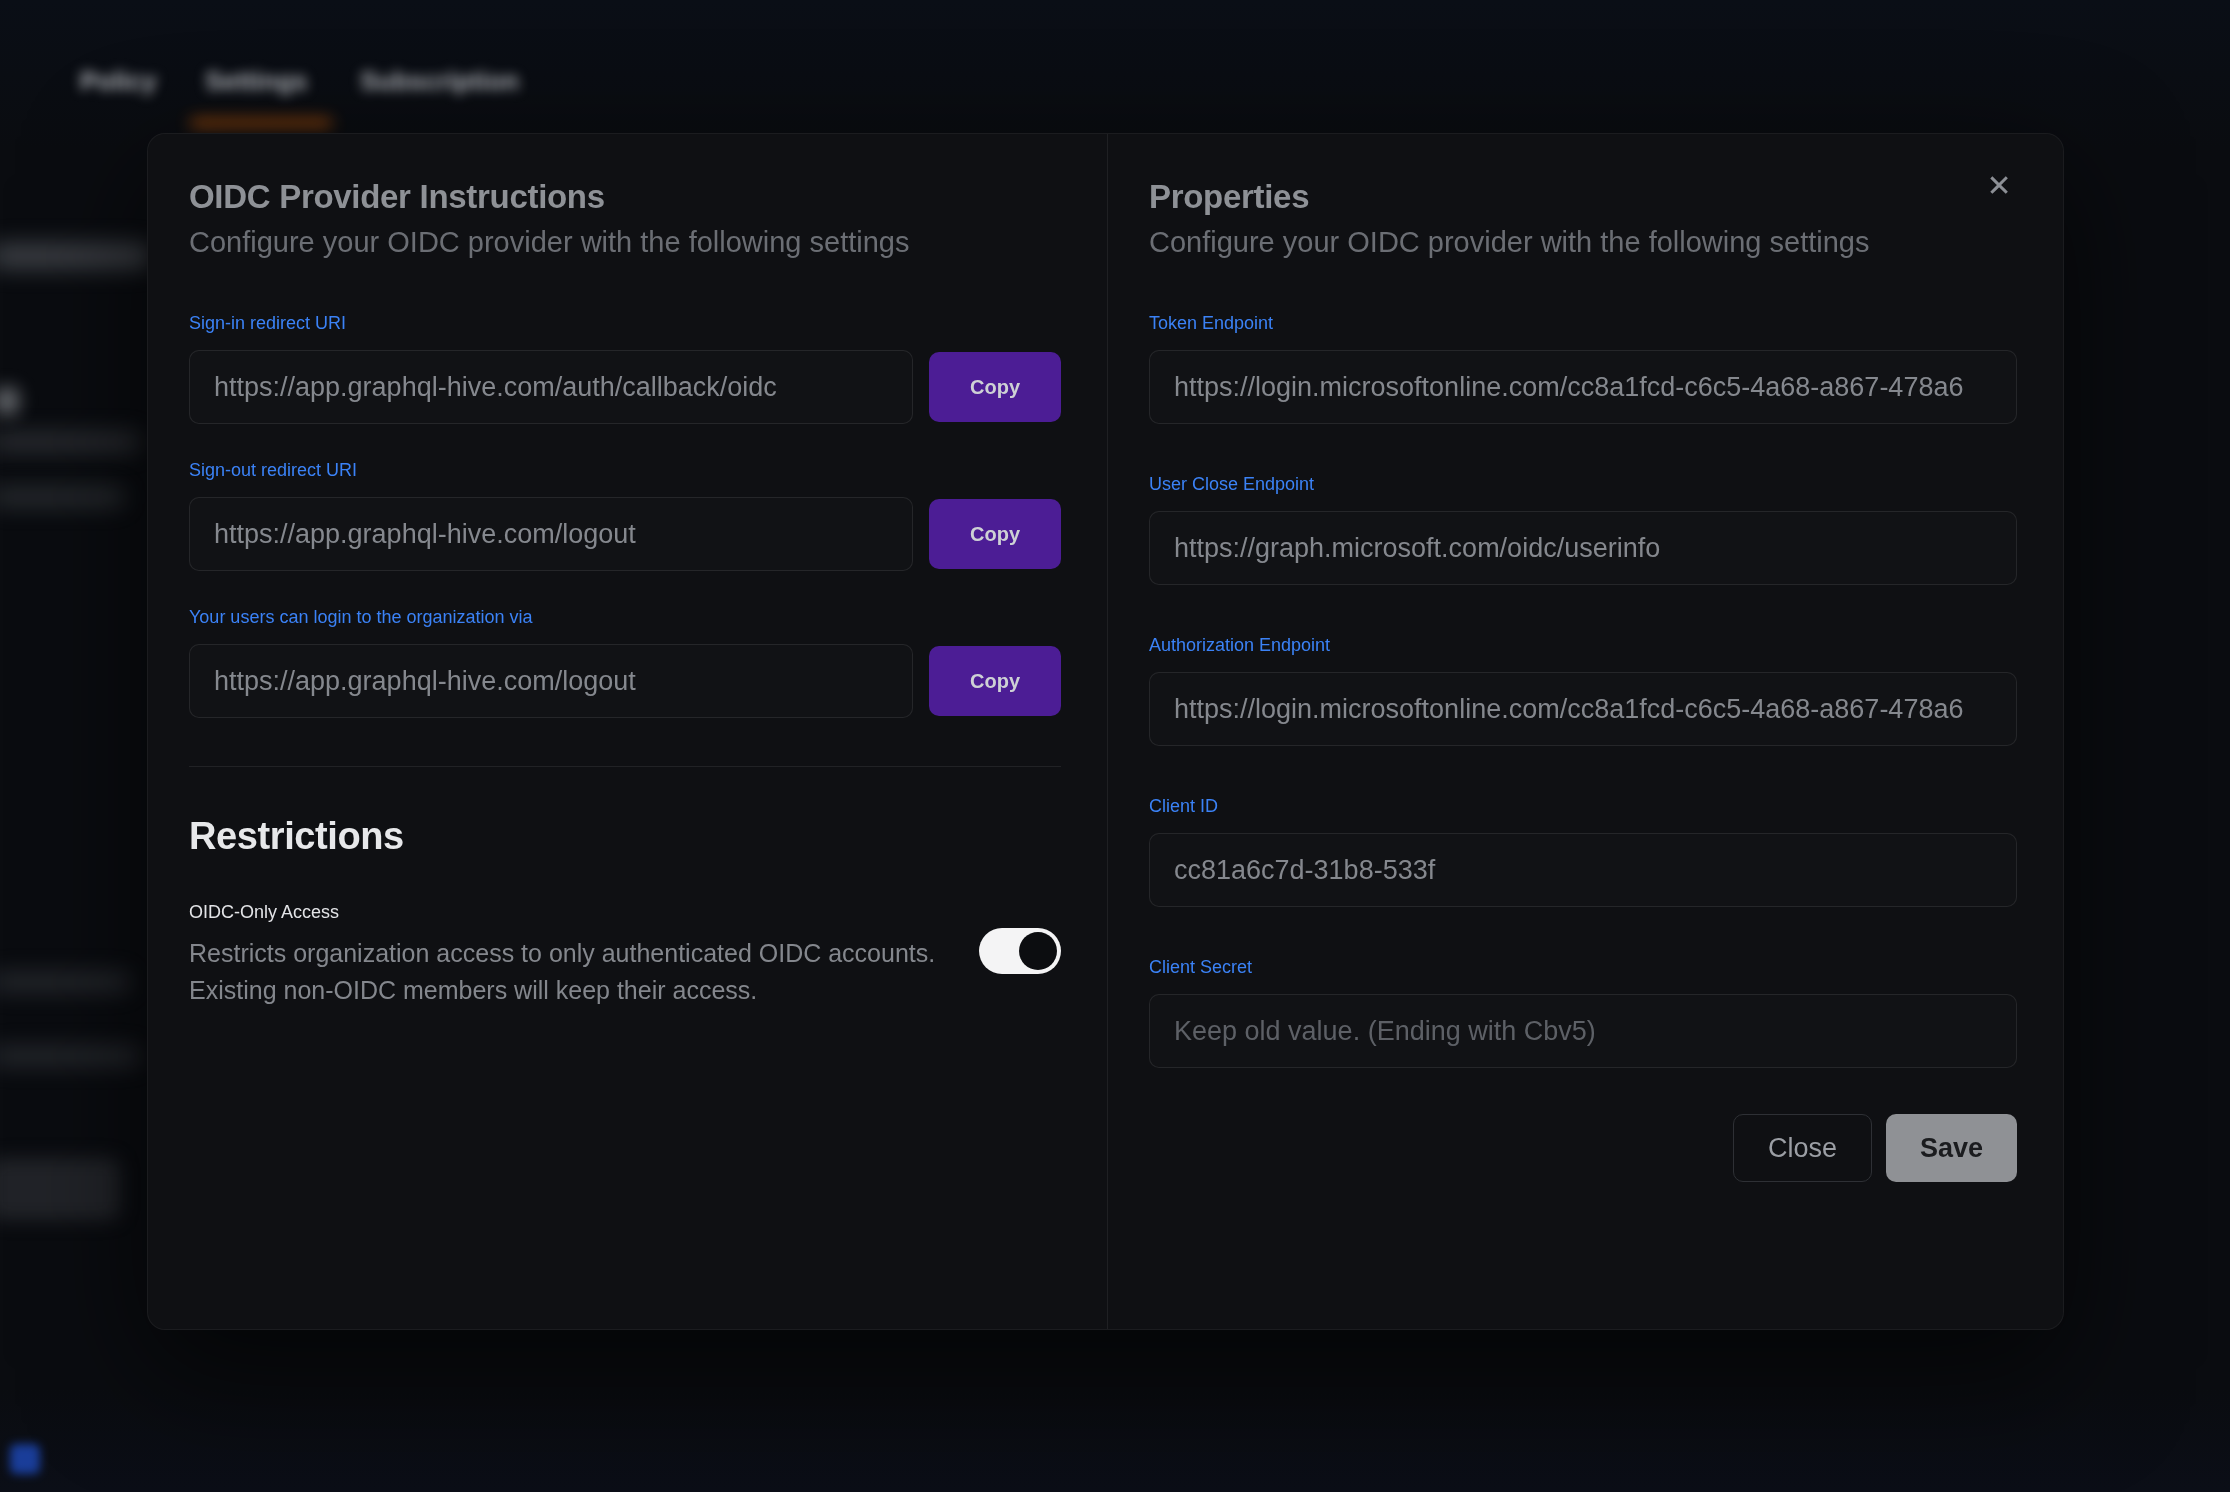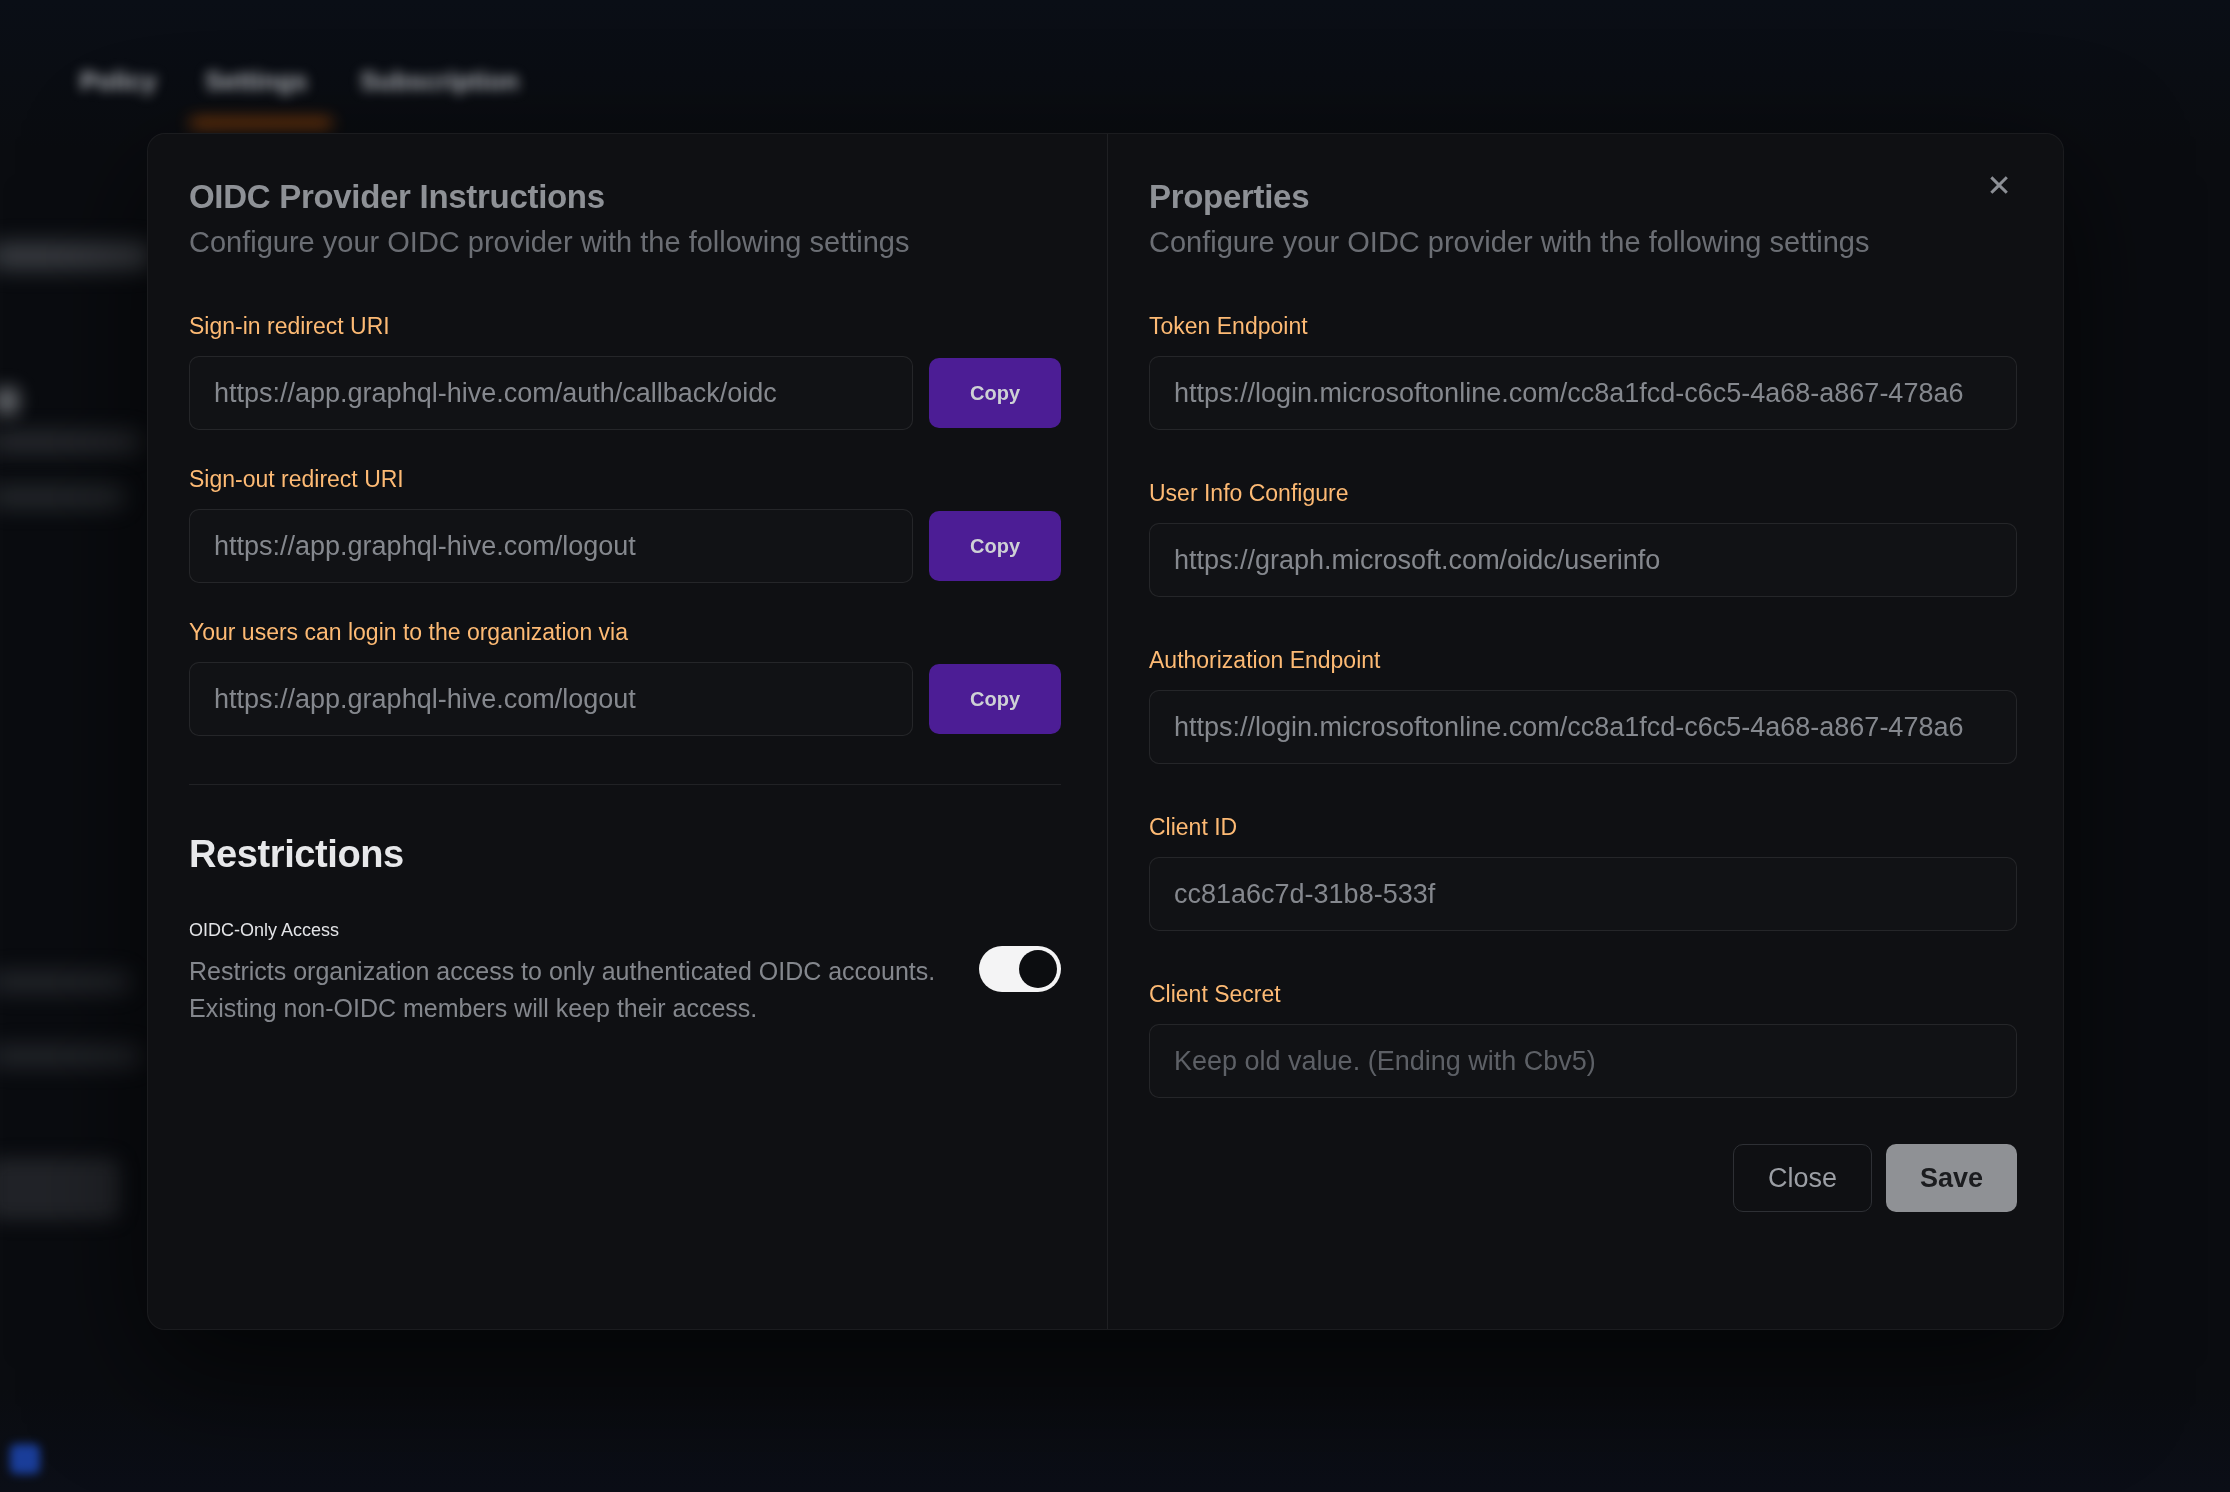--- a/index.html
+++ b/index.html
@@ -40,21 +40,21 @@
     display:flex; align-items:center; justify-content:center;
     font-size:30px; color:#8c8f95; cursor:pointer; line-height:1;
   }
 
   .col { position:absolute; top:0; padding-top:44px; }
   .col-left  { left:41px;  width:872px; }
   .col-right { left:1001px; width:868px; }
 
   .sec-title { font-size:33px; font-weight:600; color:#8e9196; letter-spacing:-0.3px; }
   .sec-sub   { font-size:29px; color:#6b6e74; margin-top:10px; }
-  .field-label { font-size:23px; font-weight:500; color:#fdba74; }
+  .field-label { font-size:18px; font-weight:500; color:#3b82f6; }
   .mt-label-first { margin-top:54px; }
   .mt-label-left  { margin-top:36px; }
   .mt-label-right { margin-top:50px; }
 
   .input-row { display:flex; gap:16px; margin-top:16px; align-items:center; }
   .text-input {
     flex:1; height:74px; min-width:0;
     background:rgba(255,255,255,0.012);
     border:1px solid rgba(255,255,255,0.085);
     border-radius:10px;
@@ -166,21 +166,21 @@
 
   <div class="col col-right">
     <div class="sec-title">Properties</div>
     <div class="sec-sub">Configure your OIDC provider with the following settings</div>
 
     <div class="field-label mt-label-first">Token Endpoint</div>
     <div class="input-row">
       <input class="text-input" value="https://login.microsoftonline.com/cc8a1fcd-c6c5-4a68-a867-478a6" style="">
     </div>
 
-    <div class="field-label mt-label-right">User Info Configure</div>
+    <div class="field-label mt-label-right">User Close Endpoint</div>
     <div class="input-row">
       <input class="text-input" value="https://graph.microsoft.com/oidc/userinfo" style="">
     </div>
 
     <div class="field-label mt-label-right">Authorization Endpoint</div>
     <div class="input-row">
       <input class="text-input" value="https://login.microsoftonline.com/cc8a1fcd-c6c5-4a68-a867-478a6" style="">
     </div>
 
     <div class="field-label mt-label-right">Client ID</div>

